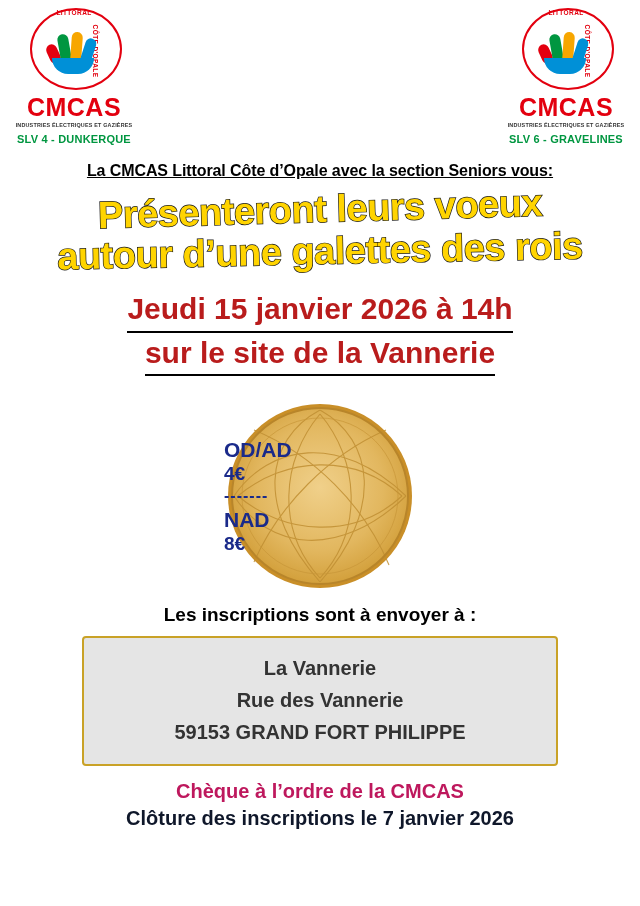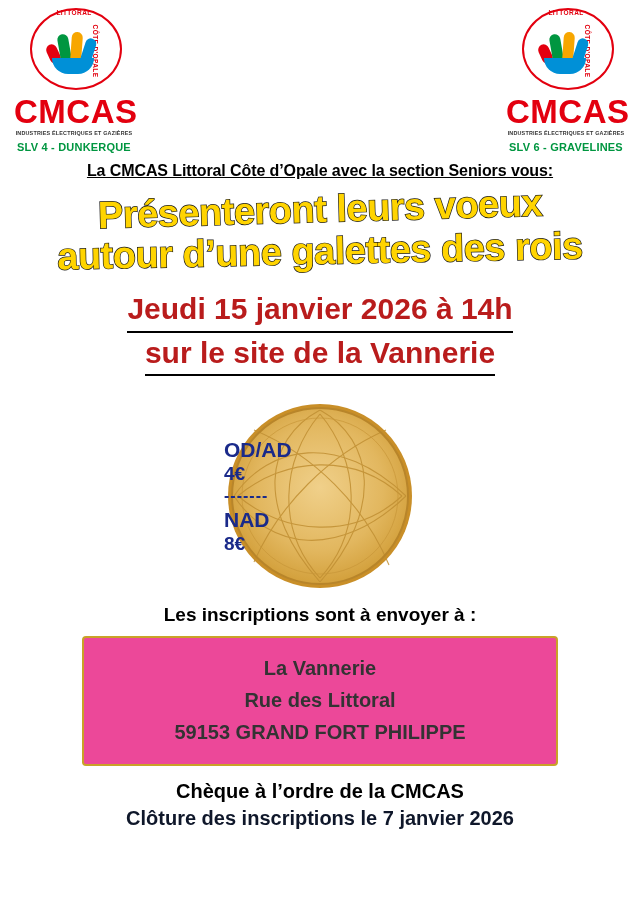--- a/index.html
+++ b/index.html
@@ -84,21 +84,21 @@
     position: absolute;
     left: 4px;
     bottom: -2px;
     width: 42px;
     height: 16px;
     background: #0090d7;
     border-radius: 0 0 18px 18px;
   }
 
   .logo-name {
-    font-size: 33px;
+    font-size: 25px;
     font-weight: bold;
     color: #e3000f;
     letter-spacing: .5px;
     line-height: 1;
     margin-top: 1px;
   }
   .logo-sub {
     font-size: 5.4px;
     font-weight: bold;
     color: #333;
@@ -197,41 +197,41 @@
   .inscriptions {
     text-align: center;
     font-size: 19px;
     font-weight: bold;
     margin-top: 12px;
   }
 
   .address-box {
     margin: 10px auto 0;
     width: 452px;
-    background: #ec4899;
+    background: #e5e5e5;
     border: 2px solid #c9a227;
     border-radius: 4px;
     padding: 14px 10px 16px;
     text-align: center;
   }
   .address-box .aline {
     font-size: 20px;
     font-weight: bold;
     color: #333333;
     line-height: 1.6;
   }
 
   .footer {
     text-align: center;
     margin-top: 14px;
   }
   .footer .cheque {
     font-size: 20px;
     font-weight: bold;
-    color: #000000;
+    color: #be185d;
   }
   .footer .closing {
     font-size: 20px;
     font-weight: bold;
     color: #0f172a;
     margin-top: 4px;
   }
 </style>
 </head>
 <body>
@@ -328,20 +328,20 @@
       <div class="gt-big">NAD</div>
       <div class="gt-price">8€</div>
     </div>
   </div>
 </div>
 
 <div class="inscriptions">Les inscriptions sont à envoyer à :</div>
 
 <div class="address-box">
   <div class="aline">La Vannerie</div>
-  <div class="aline">Rue des Littoral</div>
+  <div class="aline">Rue des Vannerie</div>
   <div class="aline">59153 GRAND FORT PHILIPPE</div>
 </div>
 
 <div class="footer">
   <div class="cheque">Chèque à l’ordre de la CMCAS</div>
   <div class="closing">Clôture des inscriptions le 7 janvier 2026</div>
 </div>
 
 </body></html>

